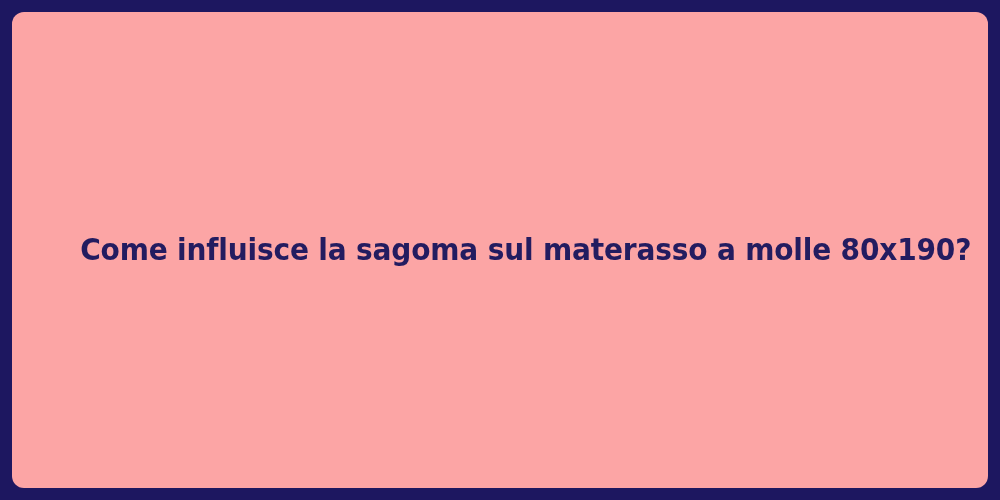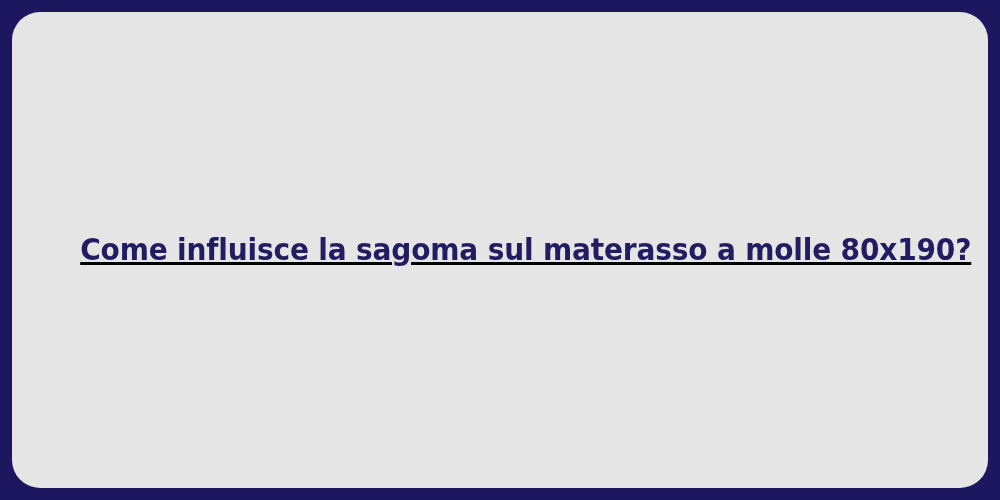--- a/index.html
+++ b/index.html
@@ -24,27 +24,26 @@
     align-items: stretch;
     justify-content: stretch;
   }
 
   #card {
     position: absolute;
     left: 12px;
     top: 12px;
     right: 12px;
     bottom: 12px;
-    background: #e5e5e5;
-    border-radius: 28px;
+    background: #fca5a5;
+    border-radius: 12px;
     display: flex;
     align-items: center;
     justify-content: center;
     overflow: hidden;
-    text-decoration: underline;
   }
 
   #headline {
     display: block;
     width: 92%;
     margin: 0;
     padding: 0;
     text-align: center;
     color: #231c60;
     font-family: "DejaVu Sans", sans-serif;

